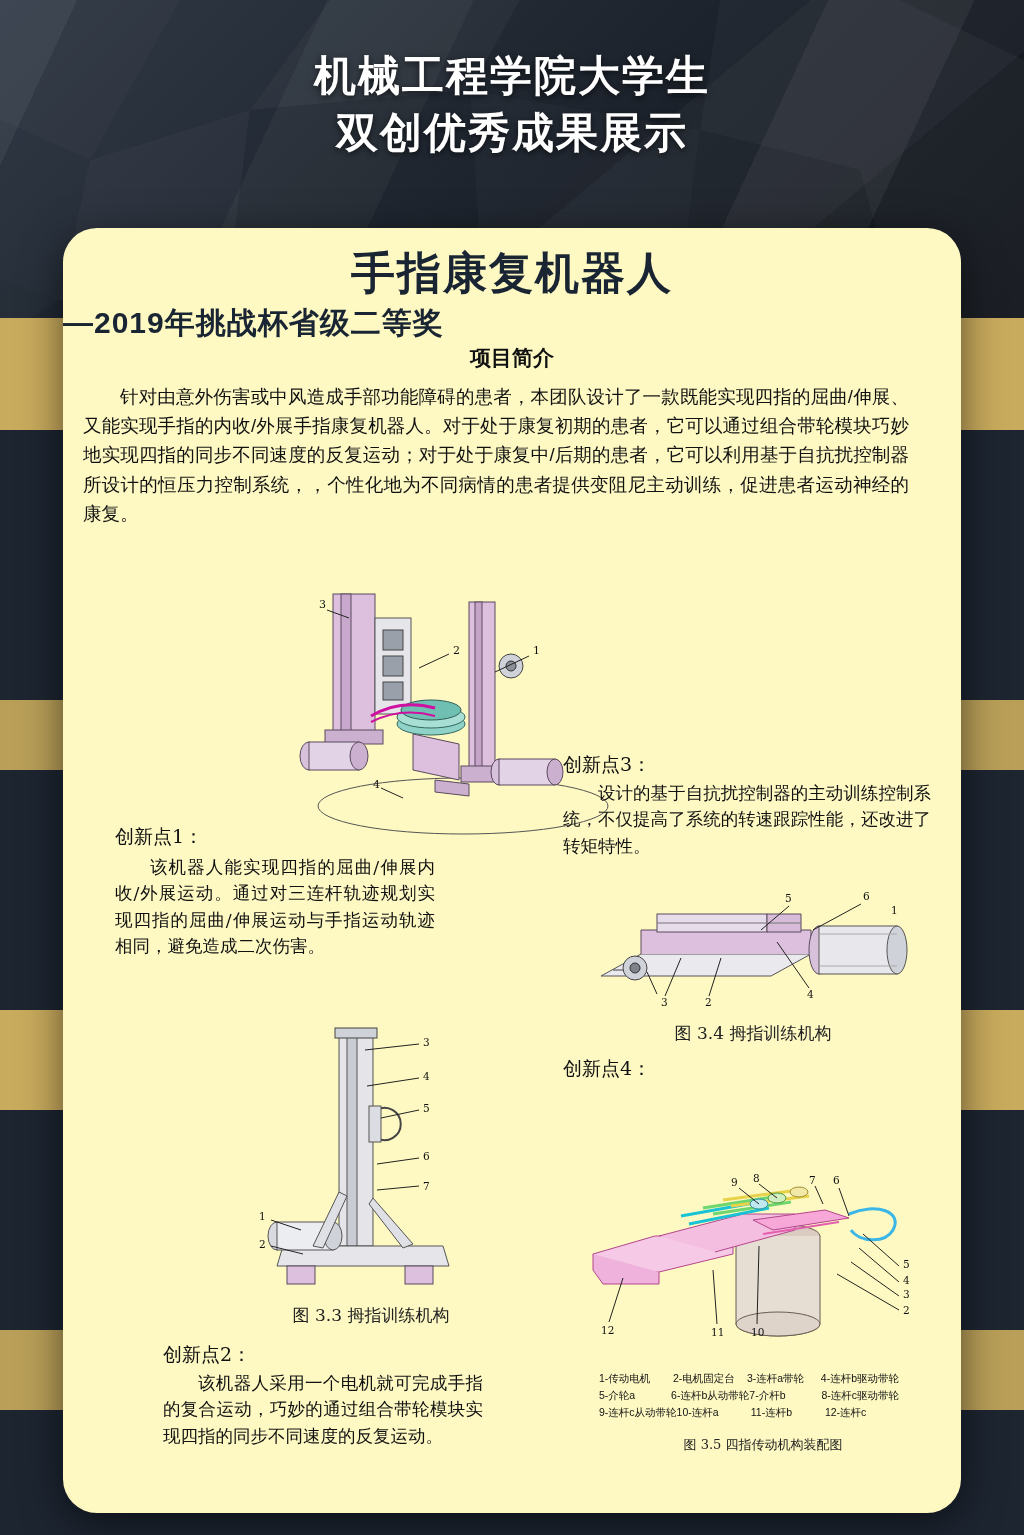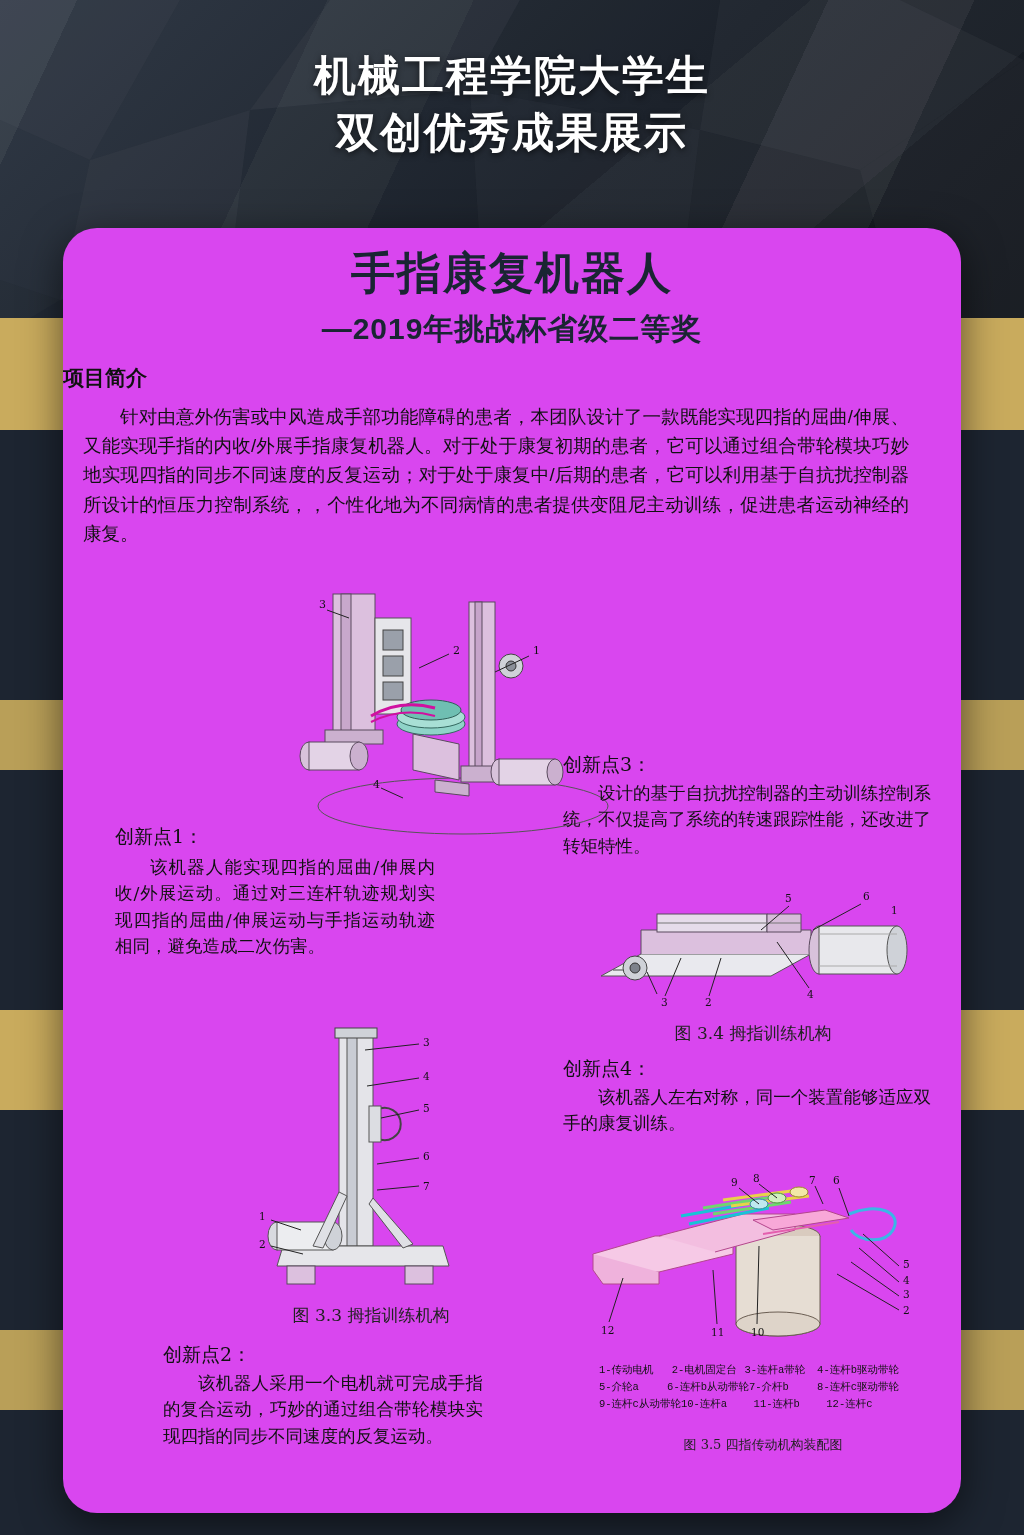--- a/index.html
+++ b/index.html
@@ -62,45 +62,45 @@
     text-shadow: 0 2px 6px rgba(0,0,0,0.65);
   }
 
   
   .card {
     position: absolute;
     left: 63px;
     top: 228px;
     width: 898px;
     height: 1285px;
-    background: #d946ef;
+    background: #fef9c3;
     border-radius: 34px;
     box-shadow: 0 10px 40px rgba(0,0,0,0.55);
     z-index: 6;
     overflow: hidden;
   }
 
   .title-main {
     text-align: center;
     margin-top: 16px;
     font-size: 44px;
     font-weight: bold;
     color: #1a2533;
     letter-spacing: 2px;
   }
   .title-sub {
-    text-align: center;
-    margin-top: 6px;
+    text-align: left;
     font-size: 30px;
     font-weight: bold;
     color: #1a2533;
     letter-spacing: 1px;
   }
   .section-title {
-    margin-top: 14px;
+    text-align: center;
+    margin-top: 0;
     font-size: 21px;
     font-weight: bold;
     color: #111;
   }
 
   .intro {
     margin: 10px 52px 0 20px;
     font-family: Liberation Sans, sans-serif;
     font-size: 18.5px;
     line-height: 1.58;
@@ -141,25 +141,26 @@
     font-family: "DejaVu Serif", "Liberation Serif", serif;
     font-size: 23px;
     color: #111;
   }
 
   
   .fig { position: absolute; }
   .fig svg { display: block; }
   .legend {
     position: absolute;
-    font-family: Liberation Mono, monospace;
+    font-family: Liberation Sans, sans-serif;
     font-size: 10.5px;
     color: #111;
     line-height: 1.6;
     width: 260px;
+    margin-top: 8px;
   }
   .legend .row { display: flex; }
   .legend .row span { flex: 1; white-space: nowrap; }
 </style>
 </head>
 <body>
 
 <div class="bg">
   <div class="gold-band b1"></div>
   <div class="dark-band d1"></div>
@@ -292,21 +293,20 @@
           <text x="330" y="30">1</text>
           <text x="100" y="122">3</text>
           <text x="144" y="122">2</text>
           <text x="246" y="114">4</text>
         </g>
       </svg>
     </div>
     <div class="fig-cap" style="left:560px; top:778px; width:260px;">图 3.4 拇指训练机构</div>
 
     <div class="pt-title" style="left:500px; top:812px;">创新点4：</div>
-    <div class="pt-text" style="left:500px; top:840px; width:368px;">该机器人左右对称，同一个装置能够适应双手的康复训练。</div>
 
     <div class="fig" style="left:180px; top:770px;">
       <svg width="260" height="290" viewBox="0 0 260 290">
         <g stroke="#333" fill="none" stroke-width="1">
 
           <rect x="96" y="20" width="34" height="212" fill="#e4e4e9" stroke="#555"></rect>
           <rect x="104" y="20" width="10" height="212" fill="#c9ccd4" stroke="#555"></rect>
 
           <rect x="92" y="14" width="42" height="10" fill="#cfd2d8" stroke="#444"></rect>
 

